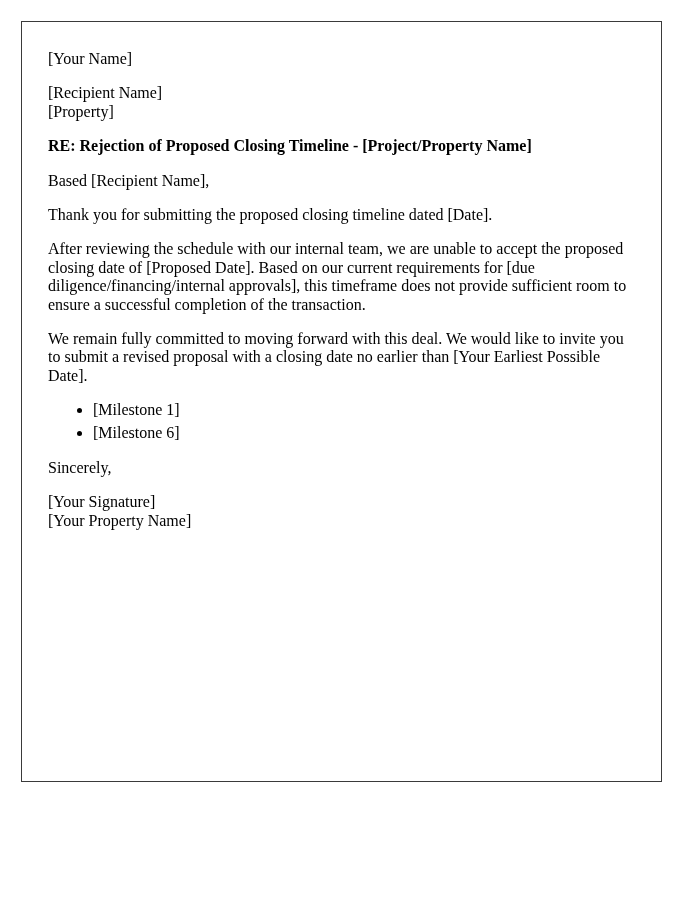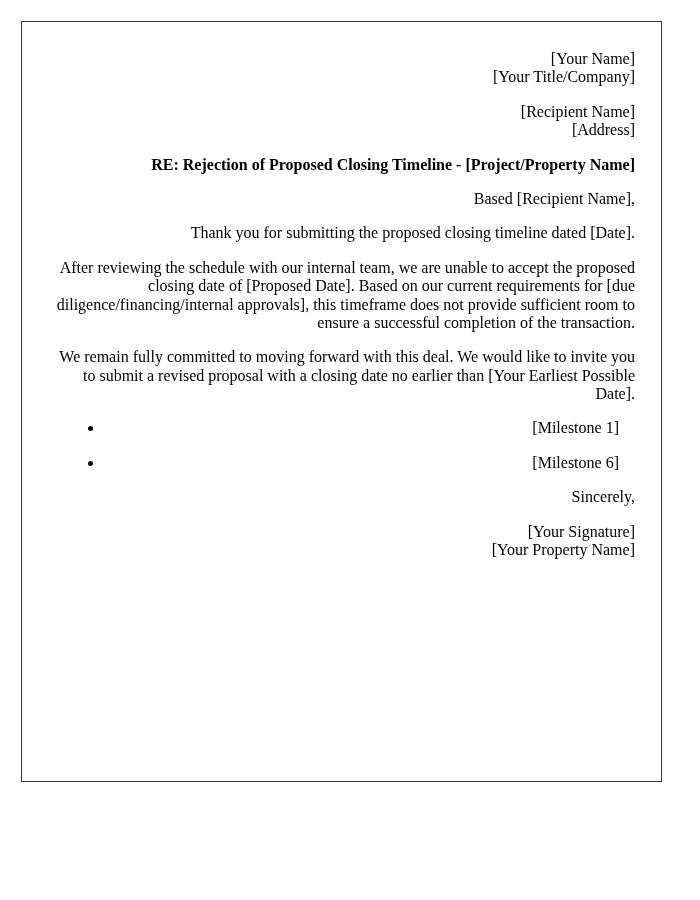--- a/index.html
+++ b/index.html
@@ -9,21 +9,20 @@
   }
   .page {
     position: relative;
     width: 700px;
     height: 900px;
     background: #ffffff;
     font-family: "Liberation Serif", "DejaVu Serif", serif;
     font-size: 16px;
     line-height: 1.15;
     color: #000000;
-    text-align: right;
   }
   .letter {
     position: absolute;
     left: 21px;
     top: 21px;
     width: 641px;
     height: 761px;
     box-sizing: border-box;
     border: 1px solid #3a3a3a;
     padding: 28px 26px 20px 26px;
@@ -37,37 +36,36 @@
   }
   .subject {
     font-weight: bold;
   }
   ul.milestones {
     margin: 16px 0;
     padding-left: 40px;
     list-style-type: disc;
   }
   ul.milestones li {
-    margin: 16px;
+    margin: 5px;
   }
 </style>
 </head>
 <body>
 
 <div class="page">
   <div class="letter">
 
     <div class="block">
       <div>[Your Name]</div>
-      <div>[Your Title/Company]</div>
     </div>
 
     <div class="block">
       <div>[Recipient Name]</div>
-      <div>[Address]</div>
+      <div>[Property]</div>
     </div>
 
     <div class="block subject">RE: Rejection of Proposed Closing Timeline - [Project/Property Name]</div>
 
     <div class="block">Based [Recipient Name],</div>
 
     <div class="block">Thank you for submitting the proposed closing timeline dated [Date].</div>
 
     <div class="block">After reviewing the schedule with our internal team, we are unable to accept the proposed closing date of [Proposed Date]. Based on our current requirements for [due diligence/financing/internal approvals], this timeframe does not provide sufficient room to ensure a successful completion of the transaction.</div>
 

